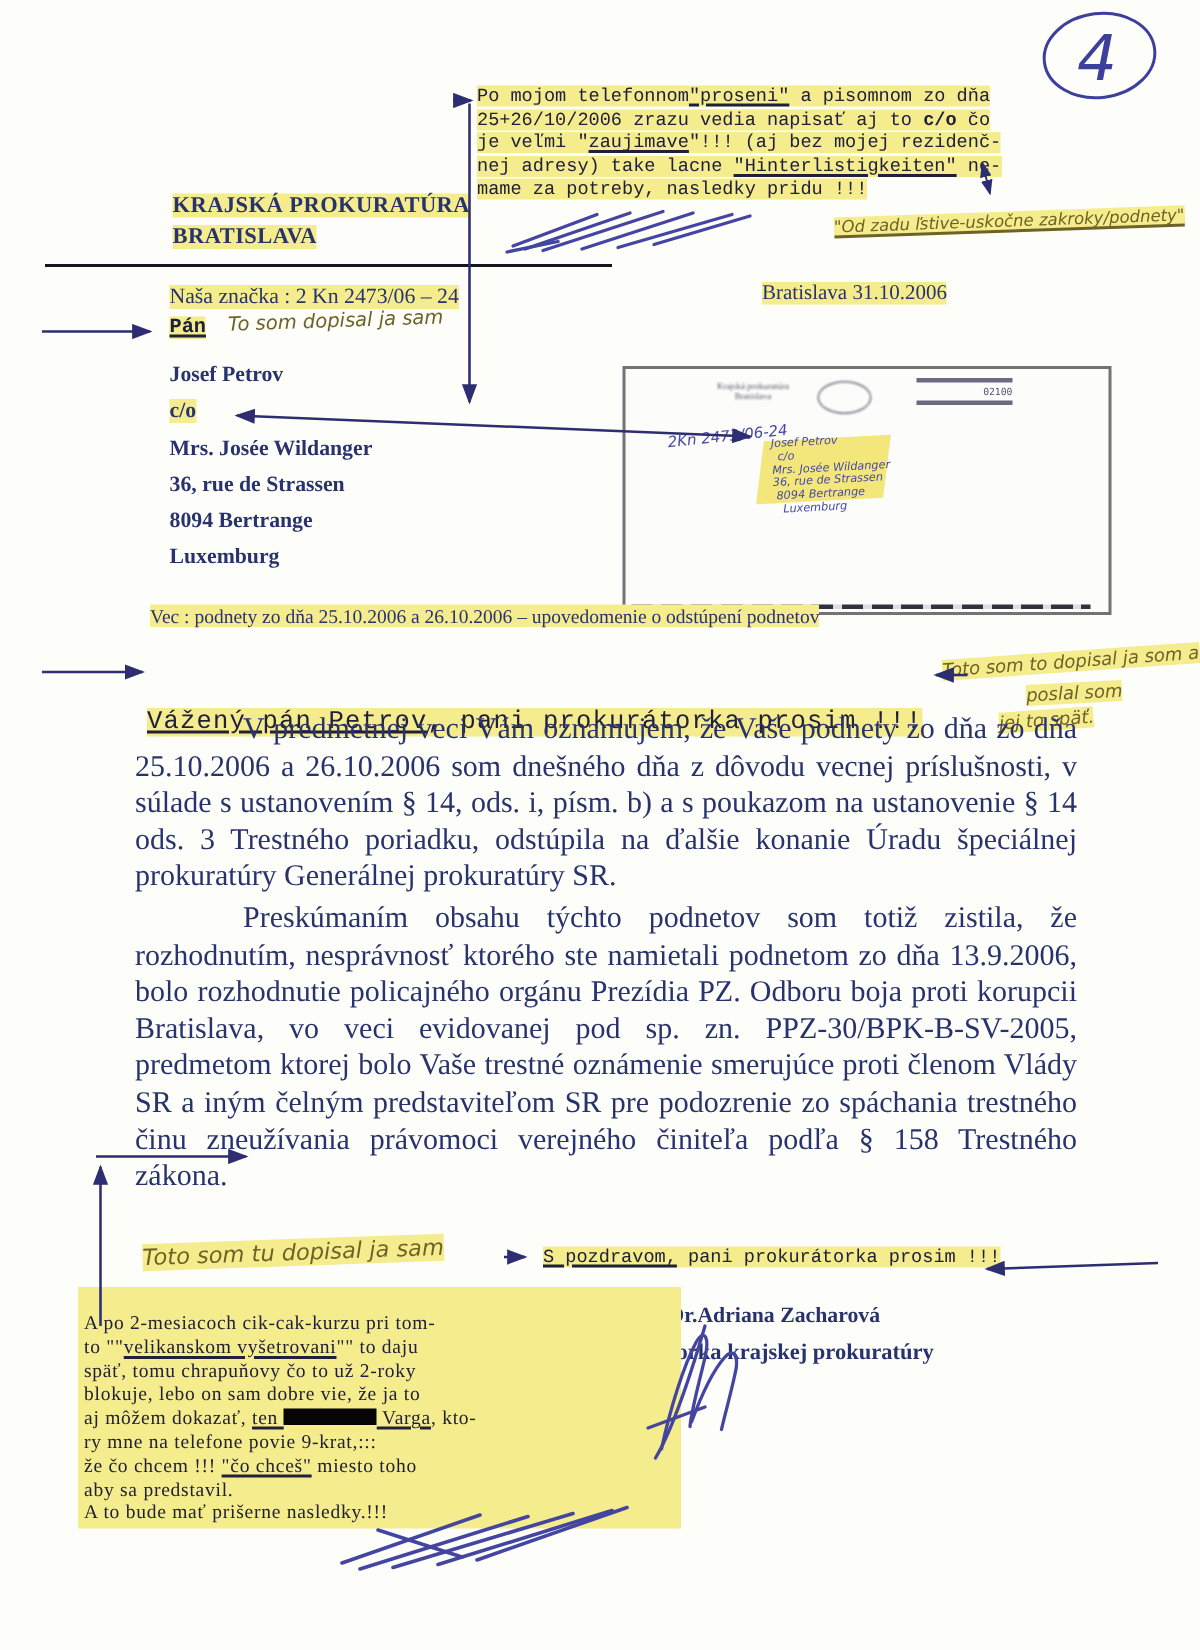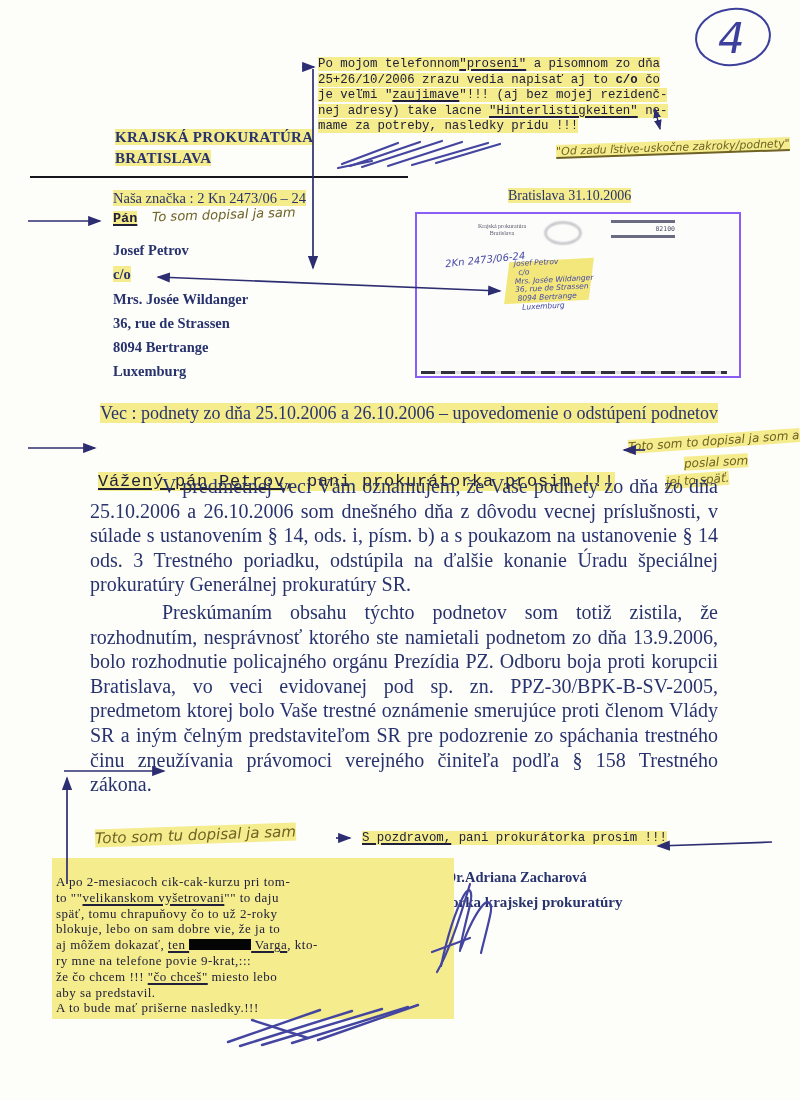--- a/index.html
+++ b/index.html
@@ -20,31 +20,31 @@
   .top-note div{white-space:nowrap;}
   
   .org{left:115px;top:127px;font-size:15px;font-weight:bold;line-height:21px;letter-spacing:.3px;}
   .hrule{left:30px;top:176px;width:378px;height:2px;background:#15151d;}
   .refline{left:113px;top:190px;font-size:14.5px;}
   .dateline{left:508px;top:188px;font-size:14px;}
   .pan{left:113px;top:211px;font-size:13.5px;font-weight:bold;}
   .pan-note{left:152px;top:207px;font-size:13px;transform:rotate(-2deg);}
   .recipient{left:113px;top:238px;font-size:14.5px;font-weight:bold;line-height:24.3px;}
   
-  .envelope{left:415px;top:212px;width:322px;height:162px;border:2px solid #8b5cf6;background:#fcfcfa;}
+  .envelope{left:415px;top:244px;width:322px;height:162px;border:2px solid #737373;background:#fcfcfa;}
   .env-letterhead{left:40px;top:9px;width:90px;font-size:6px;line-height:7px;color:#5a5a6e;text-align:center;filter:blur(.6px);font-family:"Liberation Serif",serif;}
   .env-oval{left:128px;top:8px;width:34px;height:20px;border:1.5px solid #707082;border-radius:50%;filter:blur(.8px);}
   .env-meter{left:194px;top:4px;width:64px;height:36px;font-size:6.5px;line-height:8px;color:#50516a;filter:blur(.4px);font-family:"DejaVu Sans Mono",monospace;text-align:right;}
   .env-meter .bar{height:3px;background:#6a6b80;margin:2px 0;}
   .env-ref{left:28px;top:40px;font-size:10px;transform:rotate(-6deg);}
   .env-hl{left:90px;top:46px;width:84px;height:42px;transform:skewX(-10deg) rotate(-3deg);}
   .env-addr{left:98px;top:44px;font-size:7.5px;line-height:8.8px;transform:rotate(-3deg);}
   .env-bottom{left:4px;bottom:2px;width:306px;height:3px;background:repeating-linear-gradient(90deg,#32323e 0 14px,rgba(50,50,62,.15) 14px 20px);}
   
-  .vec{left:100px;top:403px;font-size:18px;}
+  .vec{left:100px;top:403px;font-size:13px;}
   .salutation{left:98px;top:436px;font-size:17px;letter-spacing:.8px;margin-top:36px;}
   .sal-n1{left:628px;top:434px;font-size:12px;transform:rotate(-4deg);}
   .sal-n2{left:684px;top:455px;font-size:12px;transform:rotate(-3deg);}
   .sal-n3{left:666px;top:473px;font-size:12px;transform:rotate(-4deg);}
   
   .para{width:628px;font-size:20px;line-height:24.6px;text-align:justify;}
   .p1{left:90px;top:474px;text-indent:72px;}
   .p2{left:90px;top:600px;text-indent:72px;}
   .p3{left:97px;top:764px;width:572px;text-indent:83px;}
   
@@ -134,21 +134,21 @@
   <div class="abs serif sig-name">JUDr.Adriana Zacharová</div>
   <div class="abs serif sig-title">prokurátorka krajskej prokuratúry</div>
 
   <div class="abs tw bottom-note hl">
     <div>A po 2-mesiacoch cik-cak-kurzu pri tom-</div>
     <div><span>to ""</span><span class="u">velikanskom vyšetrovani</span><span>"" to daju</span></div>
     <div>späť, tomu chrapuňovy čo to už 2-roky</div>
     <div>blokuje, lebo on sam dobre vie, že ja to</div>
     <div><span>aj môžem dokazať, </span><span class="u"><span>ten </span><span class="redacted"></span><span> Varga</span></span><span>, kto-</span></div>
     <div>ry mne na telefone povie 9-krat,:::</div>
-    <div><span>že čo chcem !!! </span><span class="u">"čo chceš"</span><span> miesto lebo</span></div>
+    <div><span>že čo chcem !!! </span><span class="u">"čo chceš"</span><span> miesto toho</span></div>
     <div>aby sa predstavil.</div>
     <div>A to bude mať prišerne nasledky.!!!</div>
   </div>
 
   <svg class="abs ink" width="800" height="1100" viewBox="0 0 800 1100">
     <defs>
       <marker id="ar" viewBox="0 0 8 6" markerWidth="8" markerHeight="6" refX="7" refY="3" orient="auto-start-reverse">
         <path d="M0,0 L8,3 L0,6 Z" fill="#2d2d72"></path>
       </marker>
     </defs>

